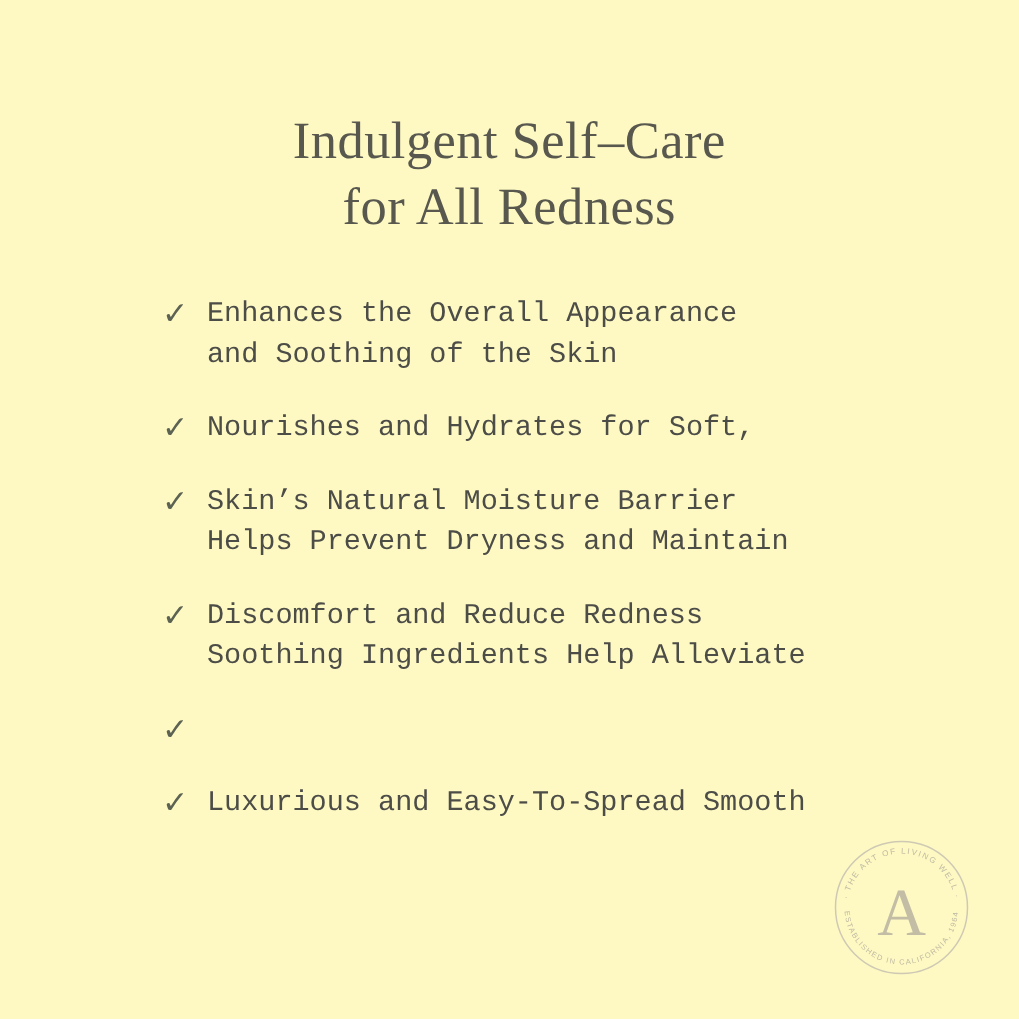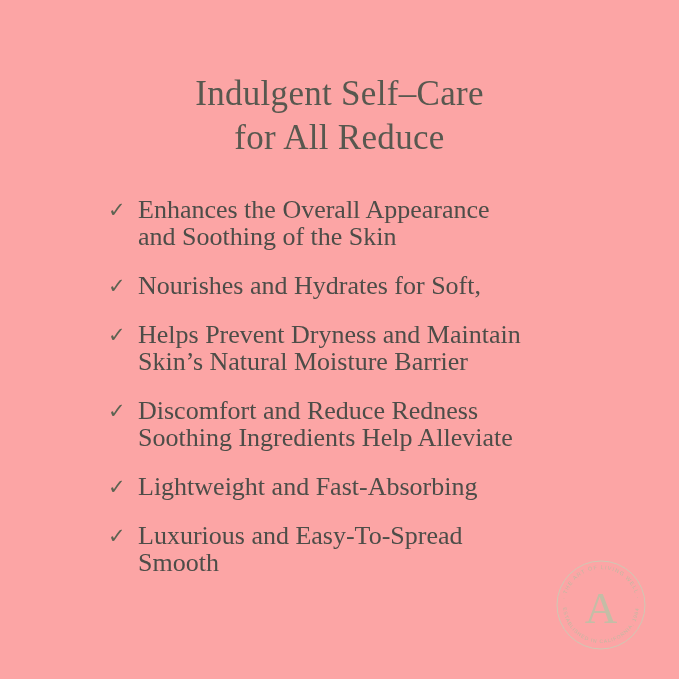--- a/index.html
+++ b/index.html
@@ -10,21 +10,21 @@
     width: 679px;
     height: 679px;
     background: #fbfaf2;
     font-family: "Liberation Sans", sans-serif;
     overflow: hidden;
   }
   .card {
     position: relative;
     width: 679px;
     height: 679px;
-    background: #fca5a5;
+    background: #fef9c3;
     box-sizing: border-box;
   }
   .headline {
     text-align: center;
     font-family: "Liberation Serif", serif;
     font-size: 35px;
     line-height: 44px;
     color: #58584f;
     letter-spacing: 0.3px;
     padding-top: 72px;
@@ -49,22 +49,22 @@
   .check {
     flex: 0 0 auto;
     width: 30px;
     font-family: "Liberation Sans", sans-serif;
     font-size: 21px;
     line-height: 27px;
     color: #5d6352;
     font-weight: 300;
   }
   .benefit-text {
-    font-family: Liberation Serif, serif;
-    font-size: 26px;
+    font-family: Liberation Mono, monospace;
+    font-size: 19px;
     line-height: 27px;
     color: #4d4d48;
     max-width: 400px;
     font-weight: 400;
   }
   .benefit-text .tline {
     display: block;
   }
   .seal {
     position: absolute;
@@ -77,21 +77,21 @@
     display: block;
   }
 </style>
 </head>
 <body>
 
 <div class="card">
 
   <div class="headline">
     <span class="line">Indulgent Self–Care</span>
-    <span class="line">for All Reduce</span>
+    <span class="line">for All Redness</span>
   </div>
 
   <ul class="benefits">
 
     <li class="benefit">
       <span class="check">✓</span>
       <span class="benefit-text">
         <span class="tline">Enhances the Overall Appearance</span>
         <span class="tline">and Soothing of the Skin</span>
       </span>
@@ -100,38 +100,35 @@
     <li class="benefit">
       <span class="check">✓</span>
       <span class="benefit-text">
         <span class="tline">Nourishes and Hydrates for Soft,</span>
       </span>
     </li>
 
     <li class="benefit">
       <span class="check">✓</span>
       <span class="benefit-text">
+        <span class="tline">Skin’s Natural Moisture Barrier</span>
         <span class="tline">Helps Prevent Dryness and Maintain</span>
-        <span class="tline">Skin’s Natural Moisture Barrier</span>
       </span>
     </li>
 
     <li class="benefit">
       <span class="check">✓</span>
       <span class="benefit-text">
         <span class="tline">Discomfort and Reduce Redness</span>
         <span class="tline">Soothing Ingredients Help Alleviate</span>
       </span>
     </li>
 
     <li class="benefit">
       <span class="check">✓</span>
-      <span class="benefit-text">
-        <span class="tline">Lightweight and Fast-Absorbing</span>
-      </span>
     </li>
 
     <li class="benefit">
       <span class="check">✓</span>
       <span class="benefit-text">
         <span class="tline">Luxurious and Easy-To-Spread Smooth</span>
       </span>
     </li>
 
   </ul>

